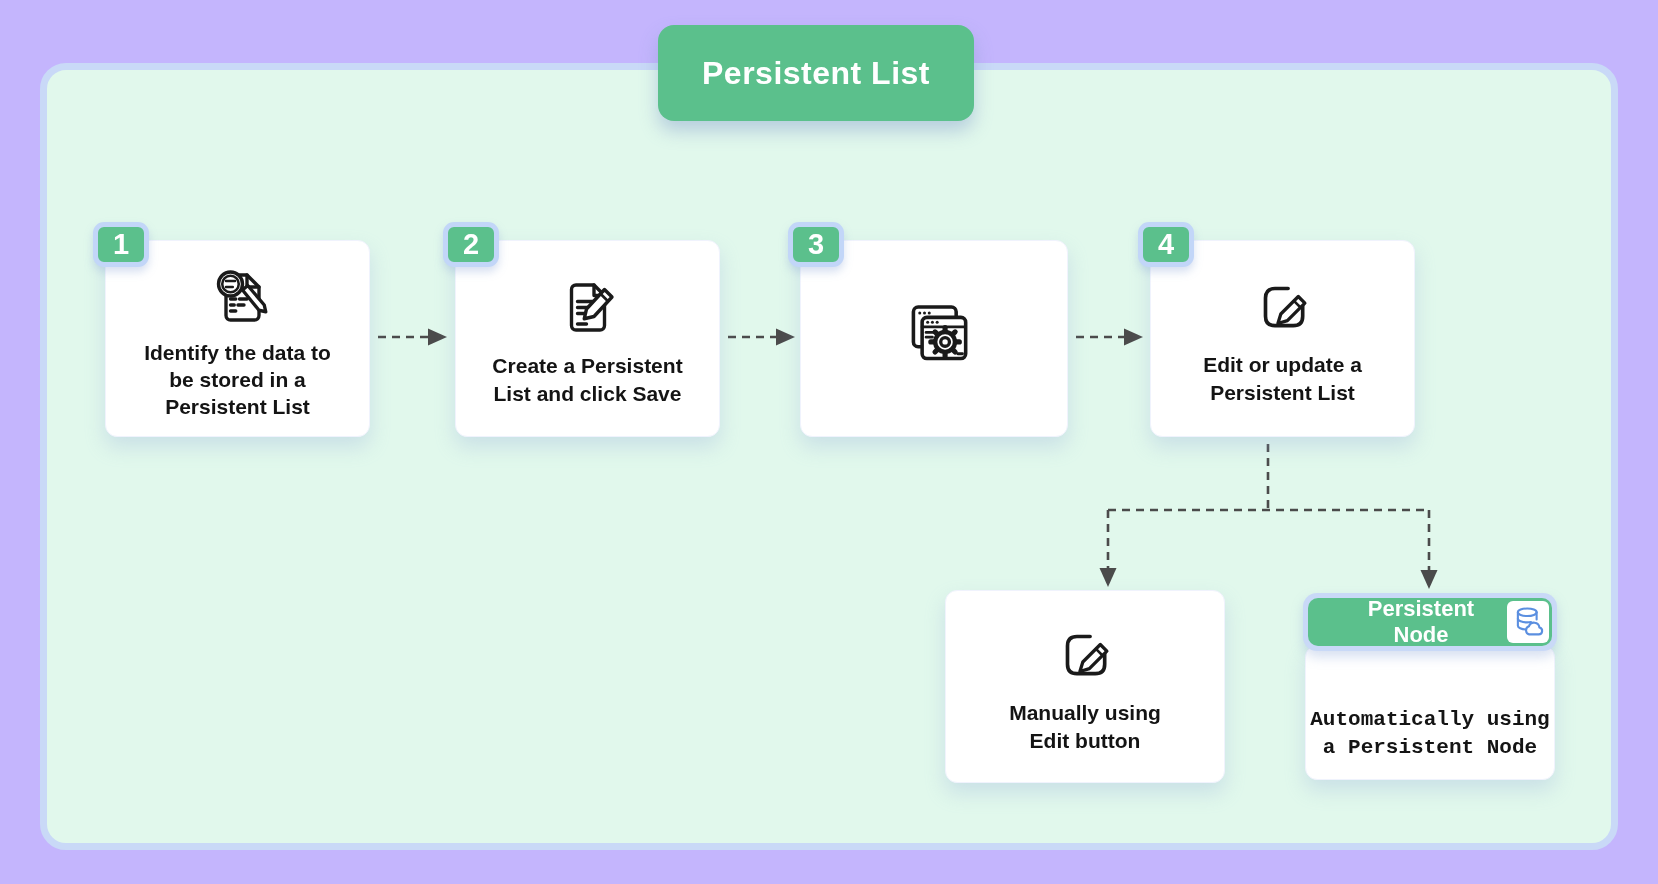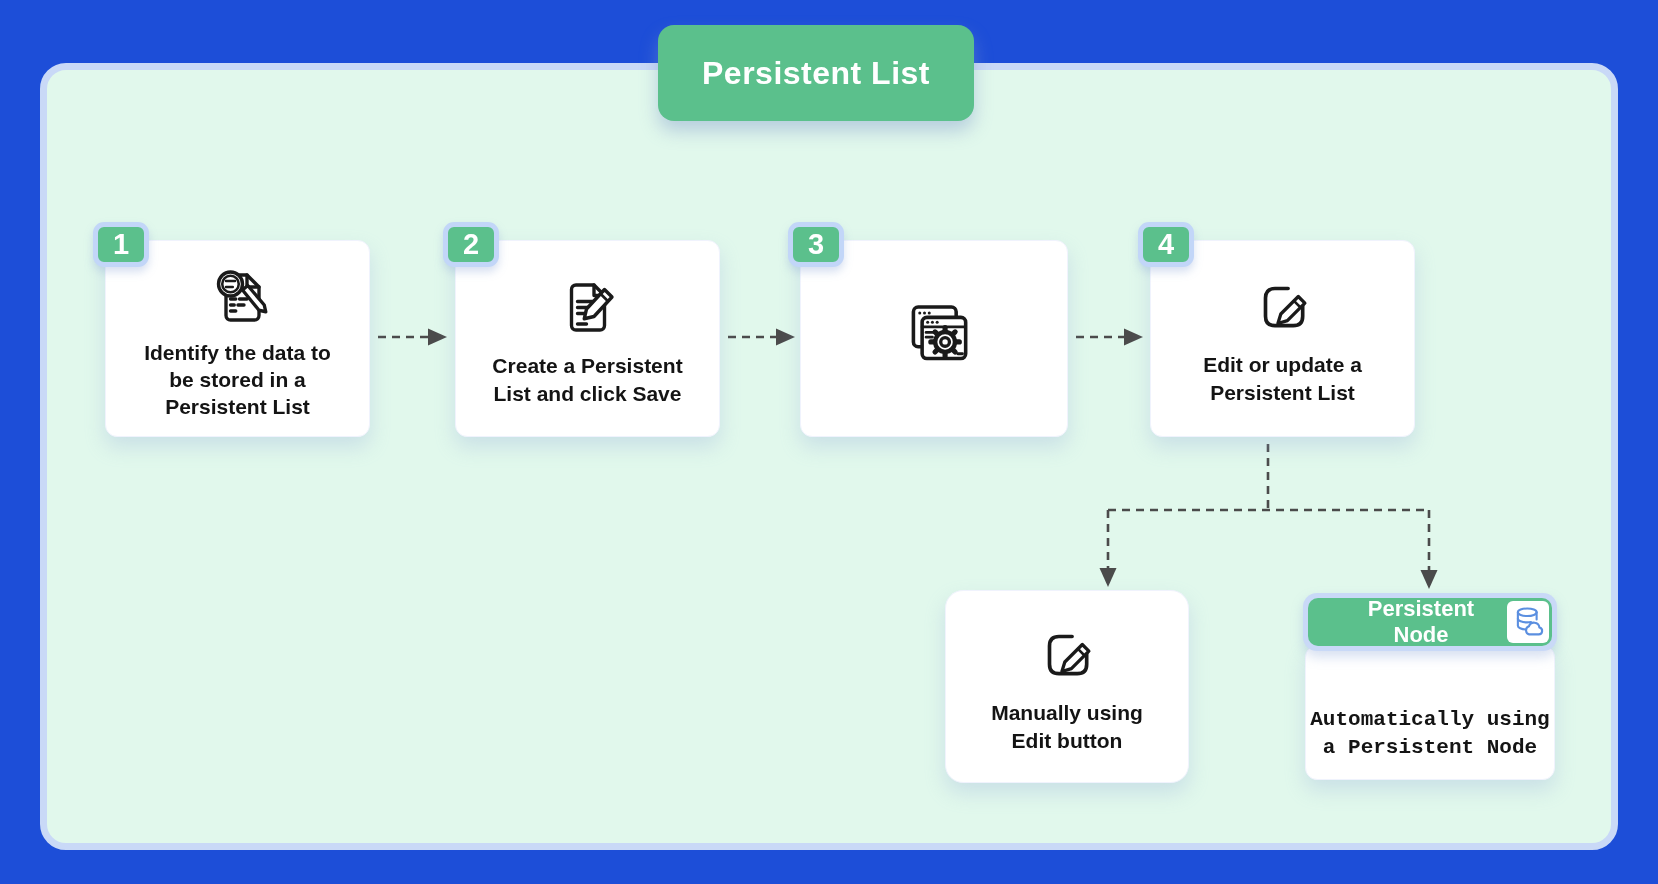--- a/index.html
+++ b/index.html
@@ -1,19 +1,19 @@
 <!DOCTYPE html>
 <html><head>
 <meta charset="utf-8">
 <style>
   * { margin:0; padding:0; box-sizing:border-box; }
   html,body { background:#ffffff; }
   .stage {
     position:relative; width:1658px; height:884px; overflow:hidden;
-    background:#1d4ed8; font-family:"Liberation Sans", sans-serif;
+    background:#c4b5fd; font-family:"Liberation Sans", sans-serif;
   }
   .panel {
     position:absolute; left:40px; top:63px; width:1578px; height:787px;
     background:#E1F8EC; border:7px solid #C9D9F7; border-radius:26px;
   }
   .title-badge {
     position:absolute; left:658px; top:25px; width:316px; height:96px;
     background:#5BC08C; border-radius:16px;
     display:flex; align-items:center; justify-content:center;
     box-shadow:0 10px 18px rgba(130,155,205,0.45);
@@ -175,21 +175,21 @@
           <path d="M55 24 H37 c-8.5 0 -13 4.5 -13 13 v25 c0 8.5 4.5 13 13 13 h25 c8.5 0 13 -4.5 13 -13 V45"></path>
           <path d="M45 59 l-4 13 13 -4 24 -24 -9 -9 z" fill="#fff" stroke-width="4.5"></path>
           <path d="M63 41 l9 9" stroke-width="3.6"></path>
         </g>
       </svg>
     </div>
     <div class="label">Edit or update a
 Persistent List</div>
   </div>
 
-  <div class="card" style="left:945px;top:590px;width:244px;height:193px;border-radius:18px;">
+  <div class="card" style="left:945px;top:590px;width:280px;height:193px;">
     <div class="icon">
       <svg viewBox="0 0 96 96" width="70" height="70">
         <g fill="none" stroke="#1a1a1a" stroke-width="5" stroke-linecap="round" stroke-linejoin="round">
           <path d="M55 24 H37 c-8.5 0 -13 4.5 -13 13 v25 c0 8.5 4.5 13 13 13 h25 c8.5 0 13 -4.5 13 -13 V45"></path>
           <path d="M45 59 l-4 13 13 -4 24 -24 -9 -9 z" fill="#fff" stroke-width="4.5"></path>
           <path d="M63 41 l9 9" stroke-width="3.6"></path>
         </g>
       </svg>
     </div>
     <div class="label">Manually using

